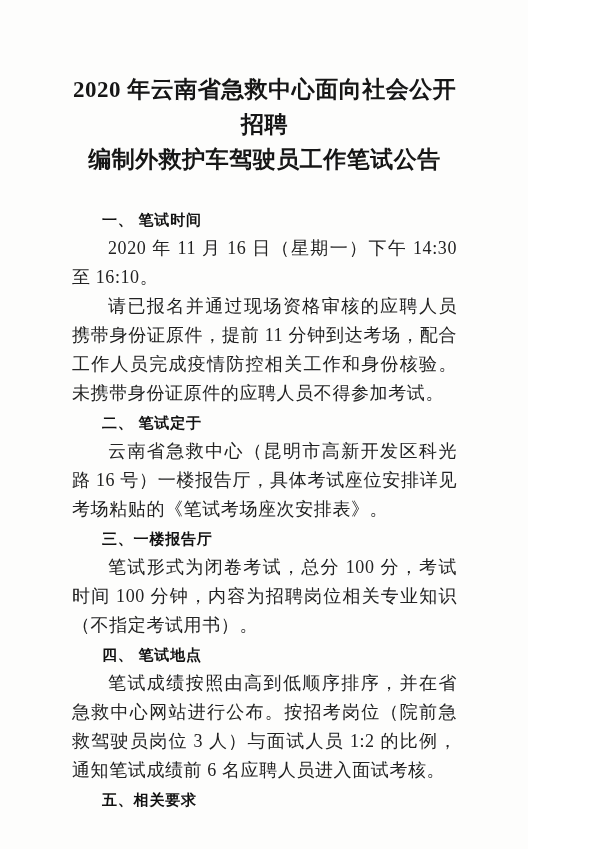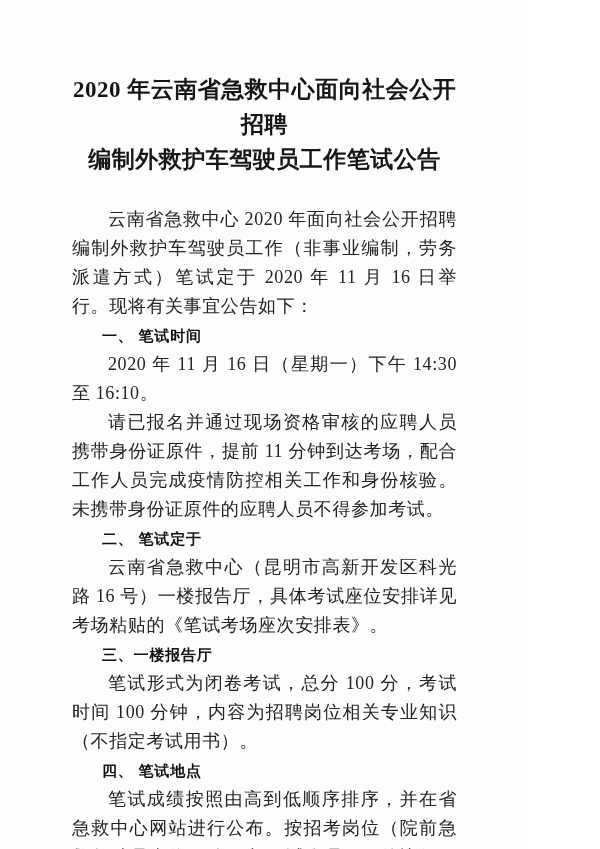--- a/index.html
+++ b/index.html
@@ -54,21 +54,20 @@
 <div class="page">
   <div class="doc">
 
     <div class="doc-title">
       <div>2020 年云南省急救中心面向社会公开招聘</div>
       <div>编制外救护车驾驶员工作笔试公告</div>
     </div>
 
     <div class="doc-body">
 
-      <p>云南省急救中心 2020 年面向社会公开招聘编制外救护车驾驶员工作（非事业编制，劳务派遣方式）笔试定于 2020 年 11 月 16 日举行。现将有关事宜公告如下：</p>
 
       <div class="sec-heading">一、 笔试时间</div>
       <p>2020 年 11 月 16 日（星期一）下午 14:30 至 16:10。</p>
       <p>请已报名并通过现场资格审核的应聘人员携带身份证原件，提前 11 分钟到达考场，配合工作人员完成疫情防控相关工作和身份核验。未携带身份证原件的应聘人员不得参加考试。</p>
 
       <div class="sec-heading">二、 笔试定于</div>
       <p>云南省急救中心（昆明市高新开发区科光路 16 号）一楼报告厅，具体考试座位安排详见考场粘贴的《笔试考场座次安排表》。</p>
 
       <div class="sec-heading">三、一楼报告厅</div>
       <p>笔试形式为闭卷考试，总分 100 分，考试时间 100 分钟，内容为招聘岗位相关专业知识（不指定考试用书）。</p>

